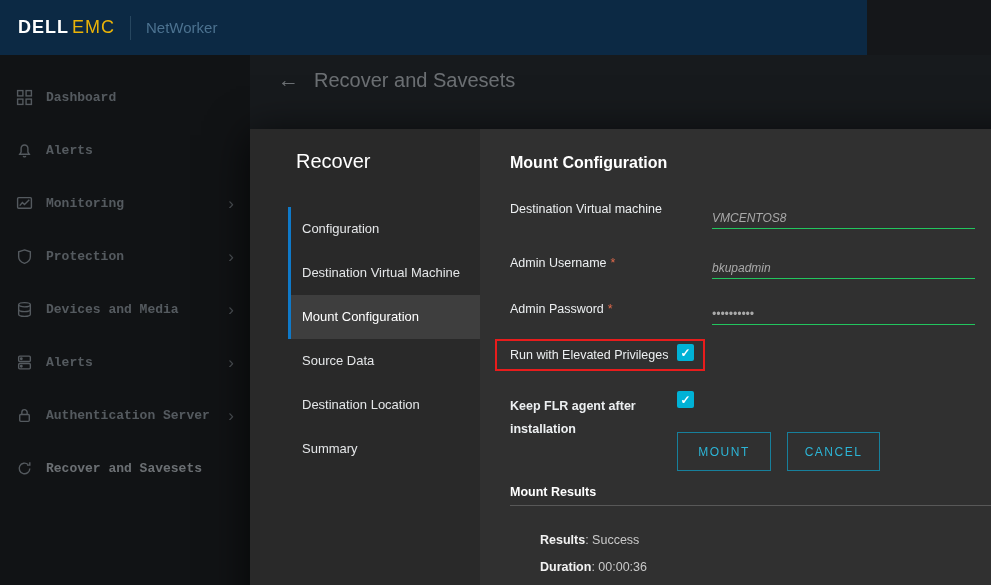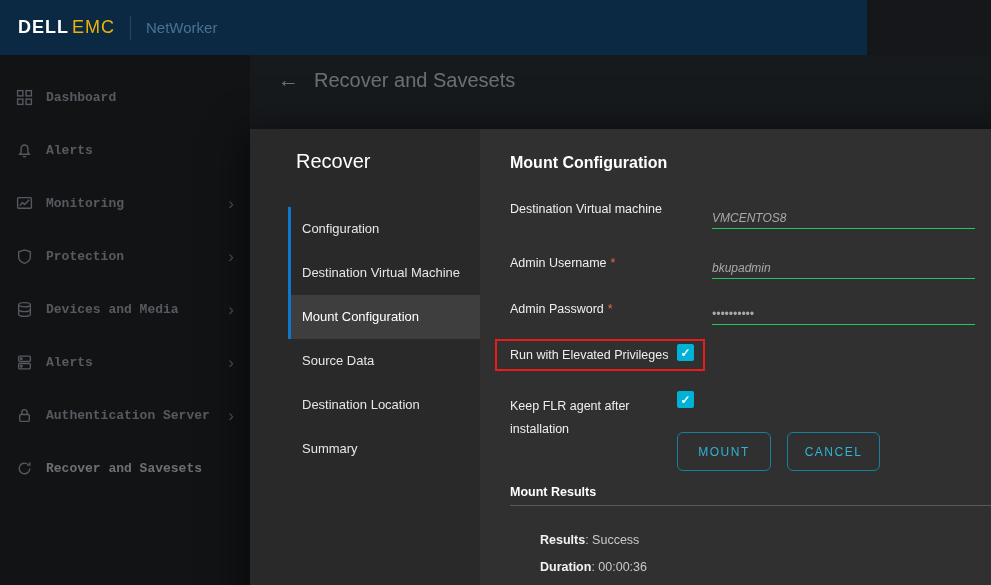--- a/index.html
+++ b/index.html
@@ -56,33 +56,33 @@
   .flabel .req { color:#e0694b; margin-left:4px; }
   .lbl1 { top:73px; } .lbl2 { top:127px; } .lbl3 { top:173px;text-align:right; }
 
   .finput { position:absolute; left:232px; width:263px; height:21px;
             border-bottom:1px solid #22c55e; font-size:12px; color:#a9a9a9;
             display:flex; align-items:flex-end; padding-bottom:3px; cursor:text;font-style:italic; }
   .inp1 { top:79px; } .inp2 { top:129px; } .inp3 { top:175px; }
 
   .cb-label { position:absolute; font-size:12.5px; color:#eceff1; }
   .cb-label.elev { left:30px; top:219px; white-space:nowrap; }
-  .cb-label.flr  { left:30px; top:266px; width:155px; line-height:23px; }
+  .cb-label.flr  { left:30px; top:266px; width:155px; line-height:23px;font-weight:bold; }
 
   .checkbox { position:absolute; width:17px; height:17px; background:#00b2d6;
               border-radius:2px; color:#ffffff; font-size:12px; font-weight:bold;
               display:flex; align-items:center; justify-content:center; cursor:pointer; }
   .cb1 { left:197px; top:215px; }
   .cb2 { left:197px; top:262px; }
 
   .annotation { position:absolute; left:15px; top:210px; width:210px; height:32px;
                 border:2px solid #e81c1c; pointer-events:none; }
 
   .btn { position:absolute; top:303px; height:39px; background:transparent;
-         border:1px solid #17809c; border-radius:6px; color:#2cb5d6;
+         border:1px solid #17809c; border-radius:0; color:#2cb5d6;
          font-family:inherit; font-size:12px; letter-spacing:1.5px; cursor:pointer; }
   .btn-mount  { left:197px; width:94px; }
   .btn-cancel { left:307px; width:93px; }
 
   .results-title { position:absolute; left:30px; top:356px; font-size:12.5px;
                    font-weight:bold; color:#ffffff; }
   .results-divider { position:absolute; left:30px; right:14px; top:376px;
                      height:1px; background:#585858; }
   .result-row { position:absolute; left:60px; font-size:12.5px; color:#c9c9c9; }
   .result-row b { color:#f2f2f2; }

